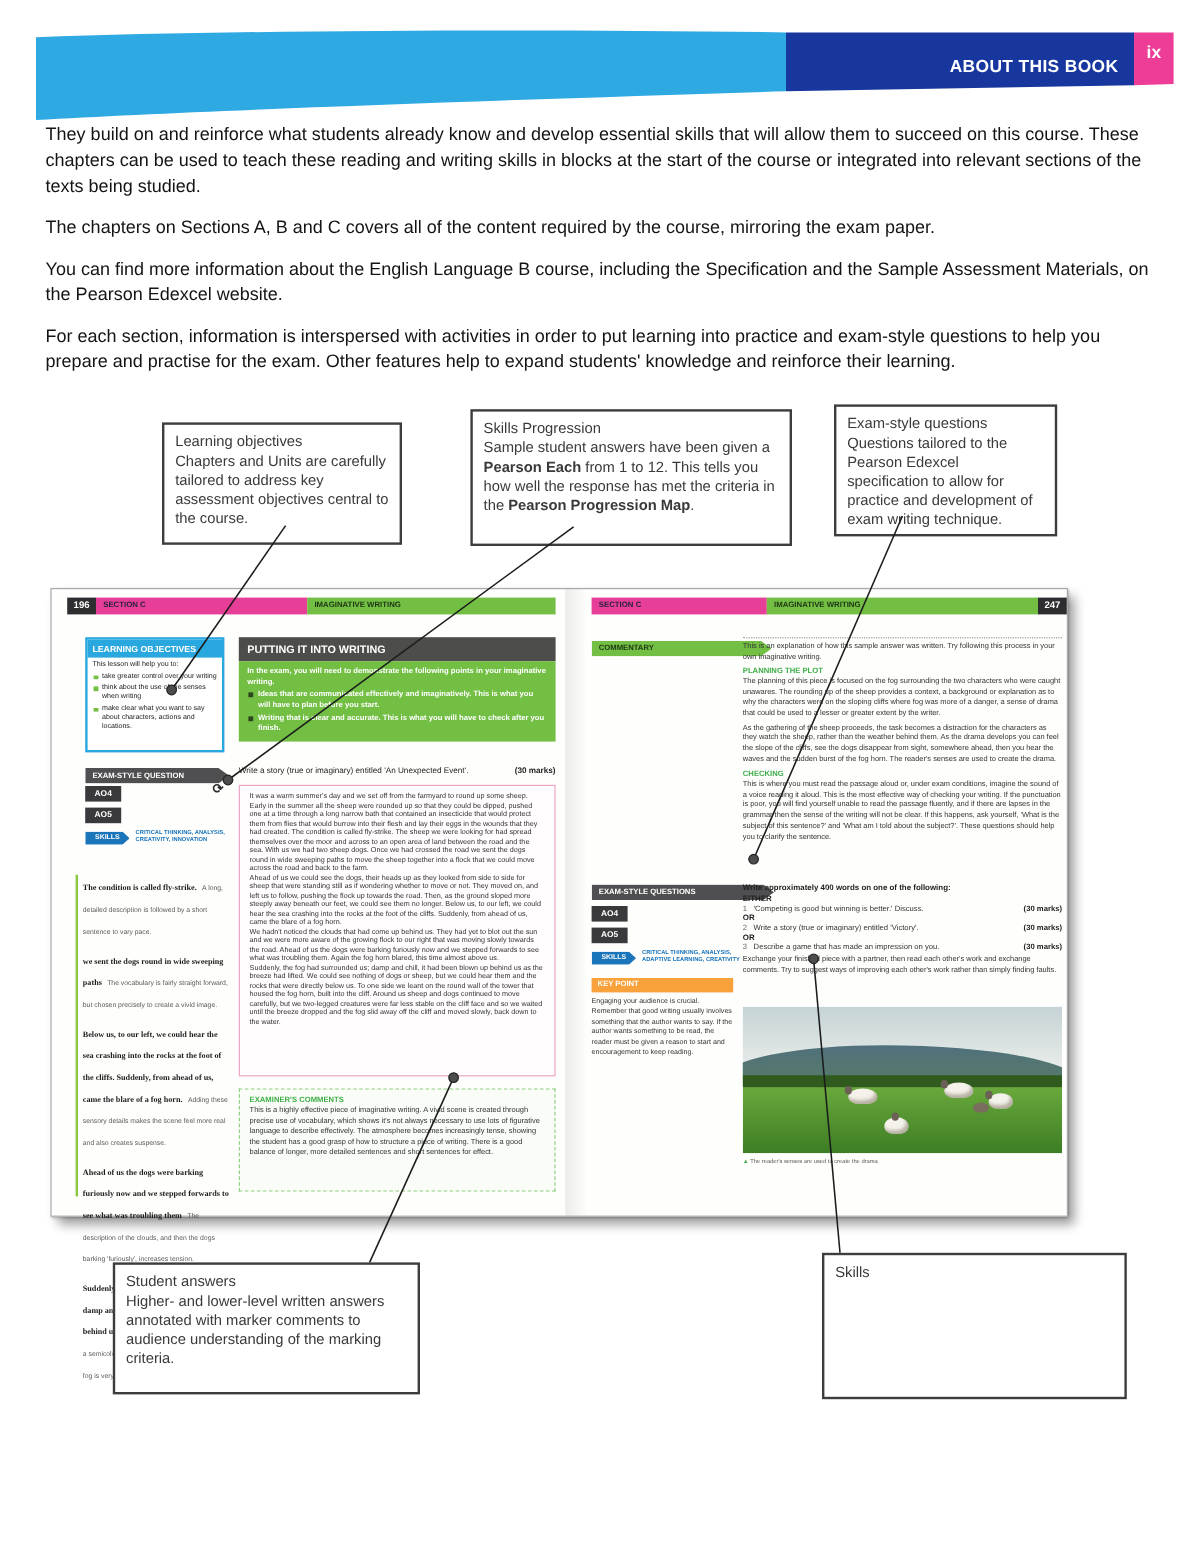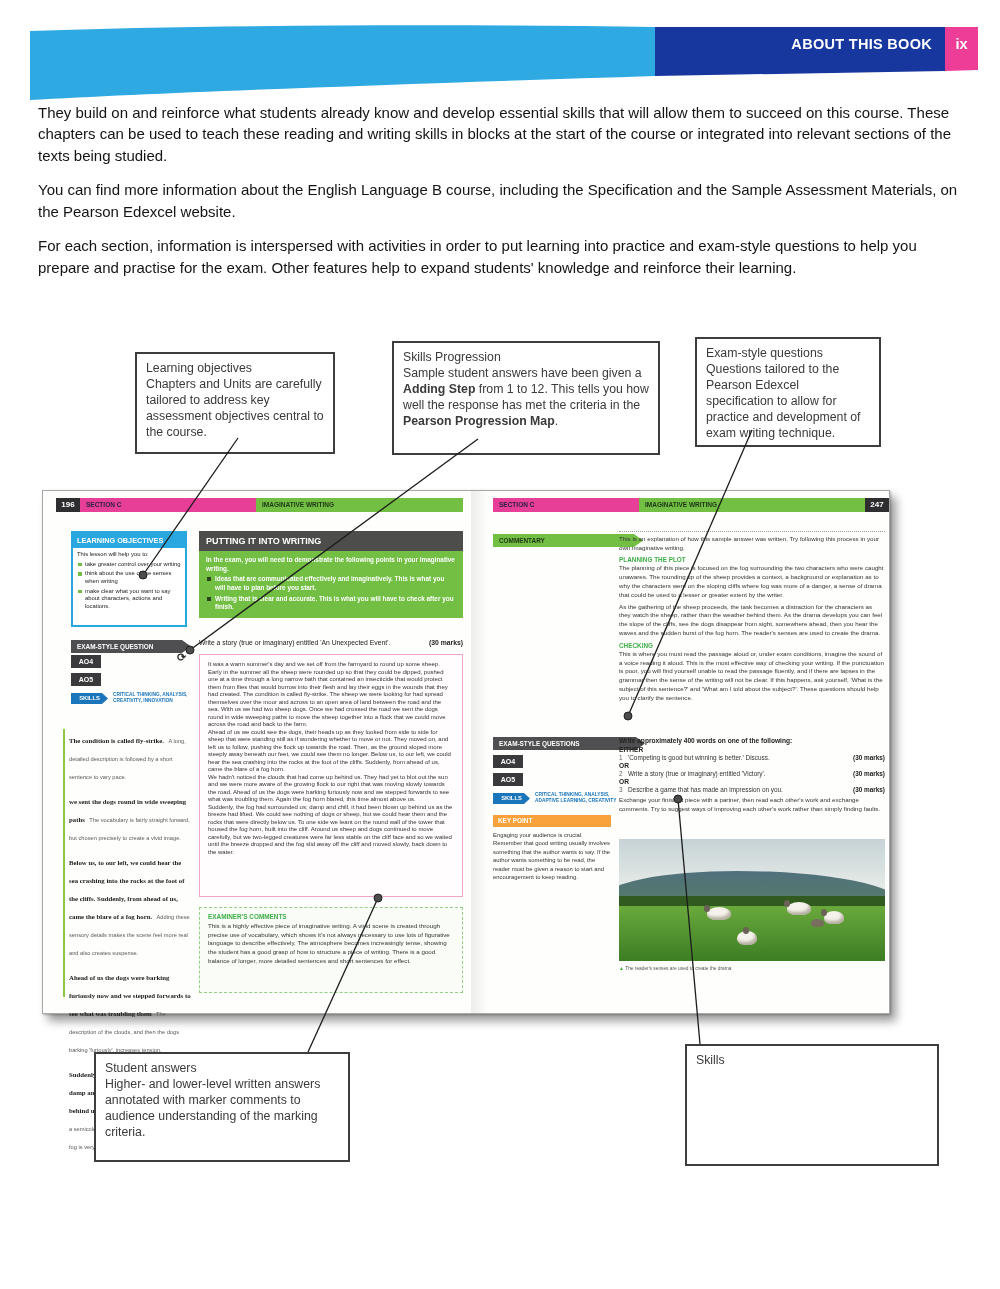--- a/index.html
+++ b/index.html
@@ -1,20 +1,20 @@
 <!DOCTYPE html>
 <html><head>
 <meta charset="utf-8">
 <style>
   html,body{margin:0;padding:0;background:#fff;}
   .page{position:relative;width:1000px;height:1289px;background:#fff;font-family:"Liberation Sans",sans-serif;overflow:hidden;}
 
   
   .banner-svg{position:absolute;left:0;top:0;}
-  .banner-title{position:absolute;left:700px;top:36px;width:232px;text-align:right;color:#fff;font-size:14.5px;font-weight:bold;letter-spacing:.3px;}
+  .banner-title{position:absolute;left:700px;top:48px;width:232px;text-align:right;color:#fff;font-size:14.5px;font-weight:bold;letter-spacing:.3px;}
   .banner-page{position:absolute;left:945px;top:36px;width:33px;text-align:center;color:#fff;font-size:14.5px;font-weight:bold;}
 
   
   .intro{position:absolute;left:38px;top:102px;width:928px;}
   .intro p{margin:0 0 13px 0;font-size:15px;line-height:1.43;color:#141414;}
 
   
   .callout{position:absolute;border:2px solid #3d3d3d;background:#fff;padding:7px 9px;font-size:12.3px;line-height:1.3;color:#3a3a3a;}
   .callout .c-title{margin:0 0 0 0;}
   .co-lo{left:135px;top:352px;width:178px;height:84px;}
@@ -123,32 +123,33 @@
       <path d="M655,27 L945,27 L945,71 L655,76 Z" fill="#17379e"></path>
       <path d="M945,27 L978,27 L978,70 L945,71 Z" fill="#ee3d96"></path>
     </svg>
     <div class="banner-title">ABOUT THIS BOOK</div>
     <div class="banner-page">ix</div>
   </div>
 
   <div class="intro">
 
   <p>They build on and reinforce what students already know and develop essential skills that will allow them to succeed on this course. These chapters can be used to teach these reading and writing skills in blocks at the start of the course or integrated into relevant sections of the texts being studied.</p>
+      <p>The chapters on Sections A, B and C covers all of the content required by the course, mirroring the exam paper.</p>
       <p>You can find more information about the English Language B course, including the Specification and the Sample Assessment Materials, on the Pearson Edexcel website.</p>
       <p>For each section, information is interspersed with activities in order to put learning into practice and exam-style questions to help you prepare and practise for the exam. Other features help to expand students' knowledge and reinforce their learning.</p>
     </div>
 
   <div class="callout co-lo">
     <div class="c-title">Learning objectives</div>
     <div>Chapters and Units are carefully tailored to address key assessment objectives central to the course.</div>
   </div>
 
   <div class="callout co-pp">
     <div class="c-title">Skills Progression</div>
-    <div><span>Sample student answers have been given a </span><b>Adding Step</b><span> from 1 to 12. This tells you how well the response has met the criteria in the </span><b>Pearson Progression Map</b><span>.</span></div>
+    <div><span>Sample student answers have been given a </span><b>Pearson Each</b><span> from 1 to 12. This tells you how well the response has met the criteria in the </span><b>Pearson Progression Map</b><span>.</span></div>
   </div>
 
   <div class="callout co-eq">
     <div class="c-title">Exam-style questions</div>
     <div>Questions tailored to the Pearson Edexcel specification to allow for practice and development of exam writing technique.</div>
   </div>
 
   <div class="spread">
     <div class="gutter"></div>
 

